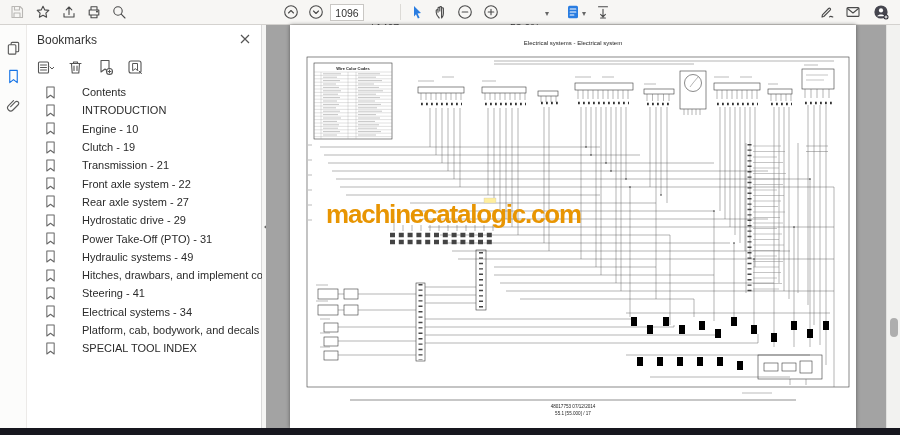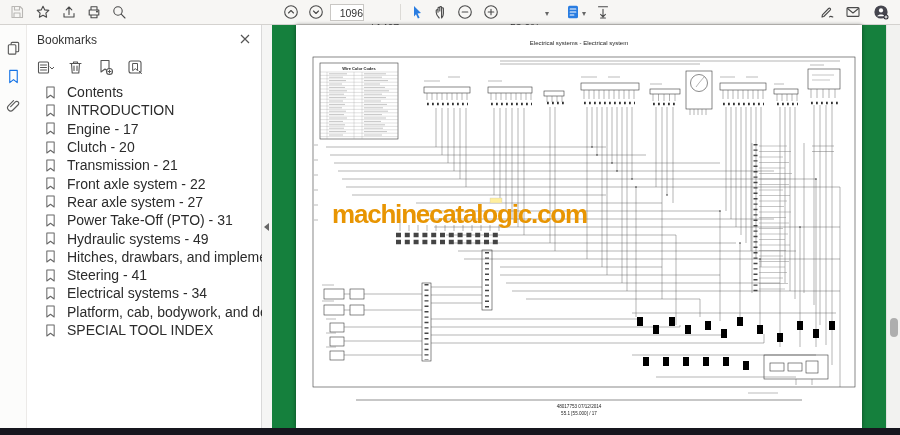--- a/index.html
+++ b/index.html
@@ -5,21 +5,21 @@
   * { margin:0; padding:0; box-sizing:border-box; }
   html,body { width:900px; height:435px; overflow:hidden; font-family:"Liberation Sans", sans-serif; background:#fff; }
   .app { position:relative; width:900px; height:435px; }
 
   
   .toolbar { position:absolute; top:0; left:0; right:0; height:25px; background:#f7f6f4; border-bottom:1px solid #d4d2cf; }
   .tbtn { position:absolute; top:1px; width:22px; height:22px; display:flex; align-items:center; justify-content:center; border-radius:3px; cursor:pointer; }
   .tbtn svg { width:16px; height:16px; stroke:#4a4a4a; stroke-width:1.1; fill:none; stroke-linecap:round; stroke-linejoin:round; }
   .tbtn.disabled svg { stroke:#b9b7b4; }
   .sep { position:absolute; top:4px; width:1px; height:16px; background:#dcdad6; }
-  .pagebox { position:absolute; top:4px; left:330px; width:34px; height:17px; border:1px solid #c9c7c4; background:#fff; font-size:10.5px; text-align:right; color:#333; font-family:"Liberation Sans",sans-serif; }
+  .pagebox { position:absolute; top:4px; left:330px; width:34px; height:17px; border:1px solid #c9c7c4; background:#fff; font-size:10.5px; text-align:center; color:#333; font-family:"Liberation Sans",sans-serif; }
   .tlabel { position:absolute; top:22px; font-size:10.5px; color:#444; }
   .caret { font-size:8px; color:#666; position:absolute; top:9px; }
 
   
   .main { position:absolute; top:25px; left:0; right:0; bottom:7px;text-decoration:underline; }
 
   .rail { position:absolute; top:0; left:0; width:27px; height:100%; background:#fcfcfb; border-right:1px solid #eceae8; display:flex; flex-direction:column; align-items:center; padding-top:12px; gap:9px; }
   .rbtn { width:20px; height:20px; display:flex; align-items:center; justify-content:center; cursor:pointer; }
   .rbtn svg { width:15px; height:15px; fill:none; stroke:#5a5a5a; stroke-width:1.2; stroke-linecap:round; stroke-linejoin:round; }
   .rbtn.active svg { stroke:#1473e6; }
@@ -28,26 +28,26 @@
   .panel-header { position:relative; height:28px; }
   .panel-title { position:absolute; left:10px; top:8px; font-size:12px; color:#333; }
   .closex { position:absolute; right:8px; top:6px; width:16px; height:16px; cursor:pointer; }
   .closex svg { width:16px; height:16px; stroke:#555; stroke-width:1.2; }
   .panel-tools { position:relative; height:28px; display:flex; align-items:center; gap:13px; padding-left:10px; }
   .ptbtn { width:17px; height:17px; cursor:pointer; }
   .ptbtn svg { width:17px; height:17px; fill:none; stroke:#555; stroke-width:1.1; stroke-linecap:round; stroke-linejoin:round; }
   .bmlist { position:absolute; top:58px; left:0; right:0; }
   .bm { display:flex; align-items:center; height:18.3px; padding-left:18px; cursor:pointer; }
   .bm svg { width:11px; height:13px; flex:0 0 11px; fill:none; stroke:#666; stroke-width:1.1; stroke-linejoin:round; }
-  .bm span { margin-left:11px; font-size:14px; color:#2b2b2b; white-space:nowrap; }
+  .bm span { margin-left:26px; font-size:11px; color:#2b2b2b; white-space:nowrap; }
 
   .collapse-strip { position:absolute; top:0; left:262px; width:10px; height:100%; background:#f5f5f4; cursor:pointer; }
   .collapse-arrow { position:absolute; top:198px; left:2px; width:0; height:0; border-top:4px solid transparent; border-bottom:4px solid transparent; border-right:5px solid #666; }
 
-  .viewport { position:absolute; top:0; left:272px; right:14px; height:100%; background:#15803d; }
+  .viewport { position:absolute; top:0; left:266px; right:14px; height:100%; background:#a3a3a3; }
   .page { position:absolute; top:0; left:24px; width:566px; height:403px; background:#fff; box-shadow:0 0 4px rgba(0,0,0,.45); }
   .watermark { position:absolute; left:36px; top:174px; font-size:26px; font-weight:bold; letter-spacing:-1.2px; color:#e89502; white-space:nowrap; }
 
   .scrollbar { position:absolute; top:0; right:0; width:14px; height:100%; background:#f2f2f0; border-left:1px solid #e2e2e0; }
   .thumb { position:absolute; top:293px; left:3px; width:8px; height:19px; background:#aeaeae; border-radius:4px; }
 
   .bottombar { position:absolute; left:0; right:0; bottom:0; height:7px; background:#16161e; }
 
   
   .dg .f  { fill:none; stroke:#3a3a3a; stroke-width:.6; }
@@ -248,45 +248,51 @@
         <div class="bm">
             <svg viewBox="0 0 12 14">
               <use href="#bmk"></use>
             </svg>
             <span>INTRODUCTION</span>
           </div>
         <div class="bm">
             <svg viewBox="0 0 12 14">
               <use href="#bmk"></use>
             </svg>
-            <span>Engine - 17</span>
-          </div>
-        <div class="bm">
-            <svg viewBox="0 0 12 14">
-              <use href="#bmk"></use>
-            </svg>
-            <span>Clutch - 20</span>
+            <span>Engine - 10</span>
+          </div>
+        <div class="bm">
+            <svg viewBox="0 0 12 14">
+              <use href="#bmk"></use>
+            </svg>
+            <span>Clutch - 19</span>
           </div>
         <div class="bm">
             <svg viewBox="0 0 12 14">
               <use href="#bmk"></use>
             </svg>
             <span>Transmission - 21</span>
           </div>
         <div class="bm">
             <svg viewBox="0 0 12 14">
               <use href="#bmk"></use>
             </svg>
             <span>Front axle system - 22</span>
           </div>
         <div class="bm">
             <svg viewBox="0 0 12 14">
               <use href="#bmk"></use>
             </svg>
             <span>Rear axle system - 27</span>
+          </div>
+        <div class="bm">
+            <svg viewBox="0 0 12 14">
+              <use href="#bmk"></use>
+            </svg>
+            <span>Hydrostatic drive - 29</span>
           </div>
         <div class="bm">
             <svg viewBox="0 0 12 14">
               <use href="#bmk"></use>
             </svg>
             <span>Power Take-Off (PTO) - 31</span>
           </div>
         <div class="bm">
             <svg viewBox="0 0 12 14">
               <use href="#bmk"></use>

